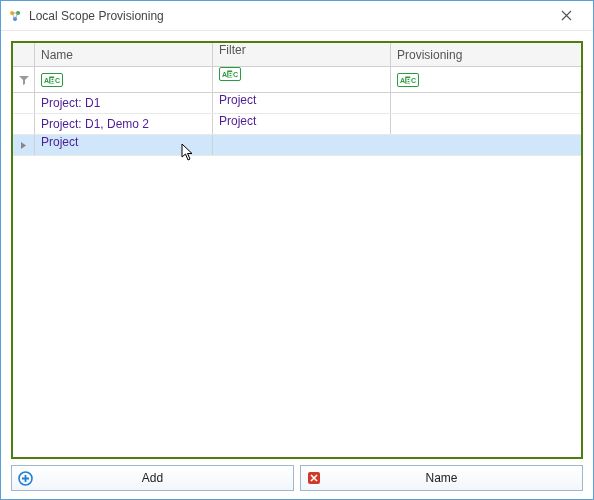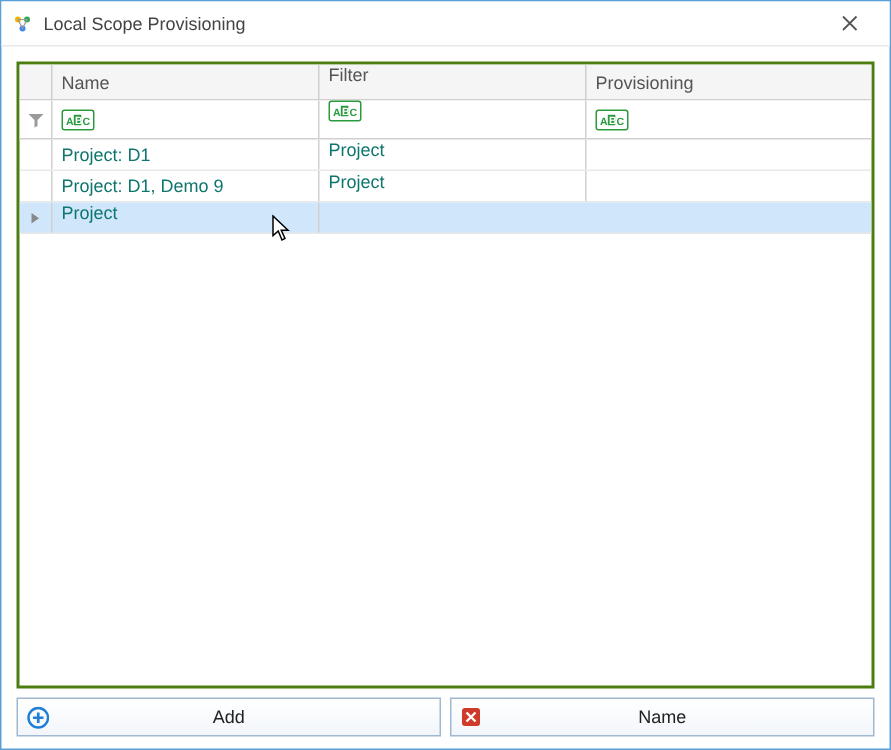--- a/index.html
+++ b/index.html
@@ -66,21 +66,21 @@
     border: 1px solid #2a9a3e;
     border-radius: 2px;
     background: #fff;
   }
   .abc-badge svg { display: block; }
 
   .grid-body { flex: 1; overflow: auto; }
   .grid-row {
     height: 21px;
     border-bottom: 1px solid #e8e8e8;
-    color: #0f766e;
+    color: #4c1d95;
   }
   .grid-row.selected { background: #cfe6fb; }
   .grid-row.selected .cell-name-inner {
     border: 1px dotted #555;
     padding: 0 4px;
     height: 19px; line-height: 17px;
     width: calc(100% + 2px);
     margin-left: -2px;
   }
   .grid-row .col-ind .row-arrow { color: #888; }
@@ -204,21 +204,21 @@
             <span>Project</span>
           </div>
           <div class="col-desc">
             <span></span>
           </div>
         </div>
 
         <div class="grid-row">
           <div class="col-ind"></div>
           <div class="col-name">
-            <span class="cell-name-inner">Project: D1, Demo 9</span>
+            <span class="cell-name-inner">Project: D1, Demo 2</span>
           </div>
           <div class="col-filter">
             <span>Project</span>
           </div>
           <div class="col-desc">
             <span></span>
           </div>
         </div>
 
         <div class="grid-row selected">

